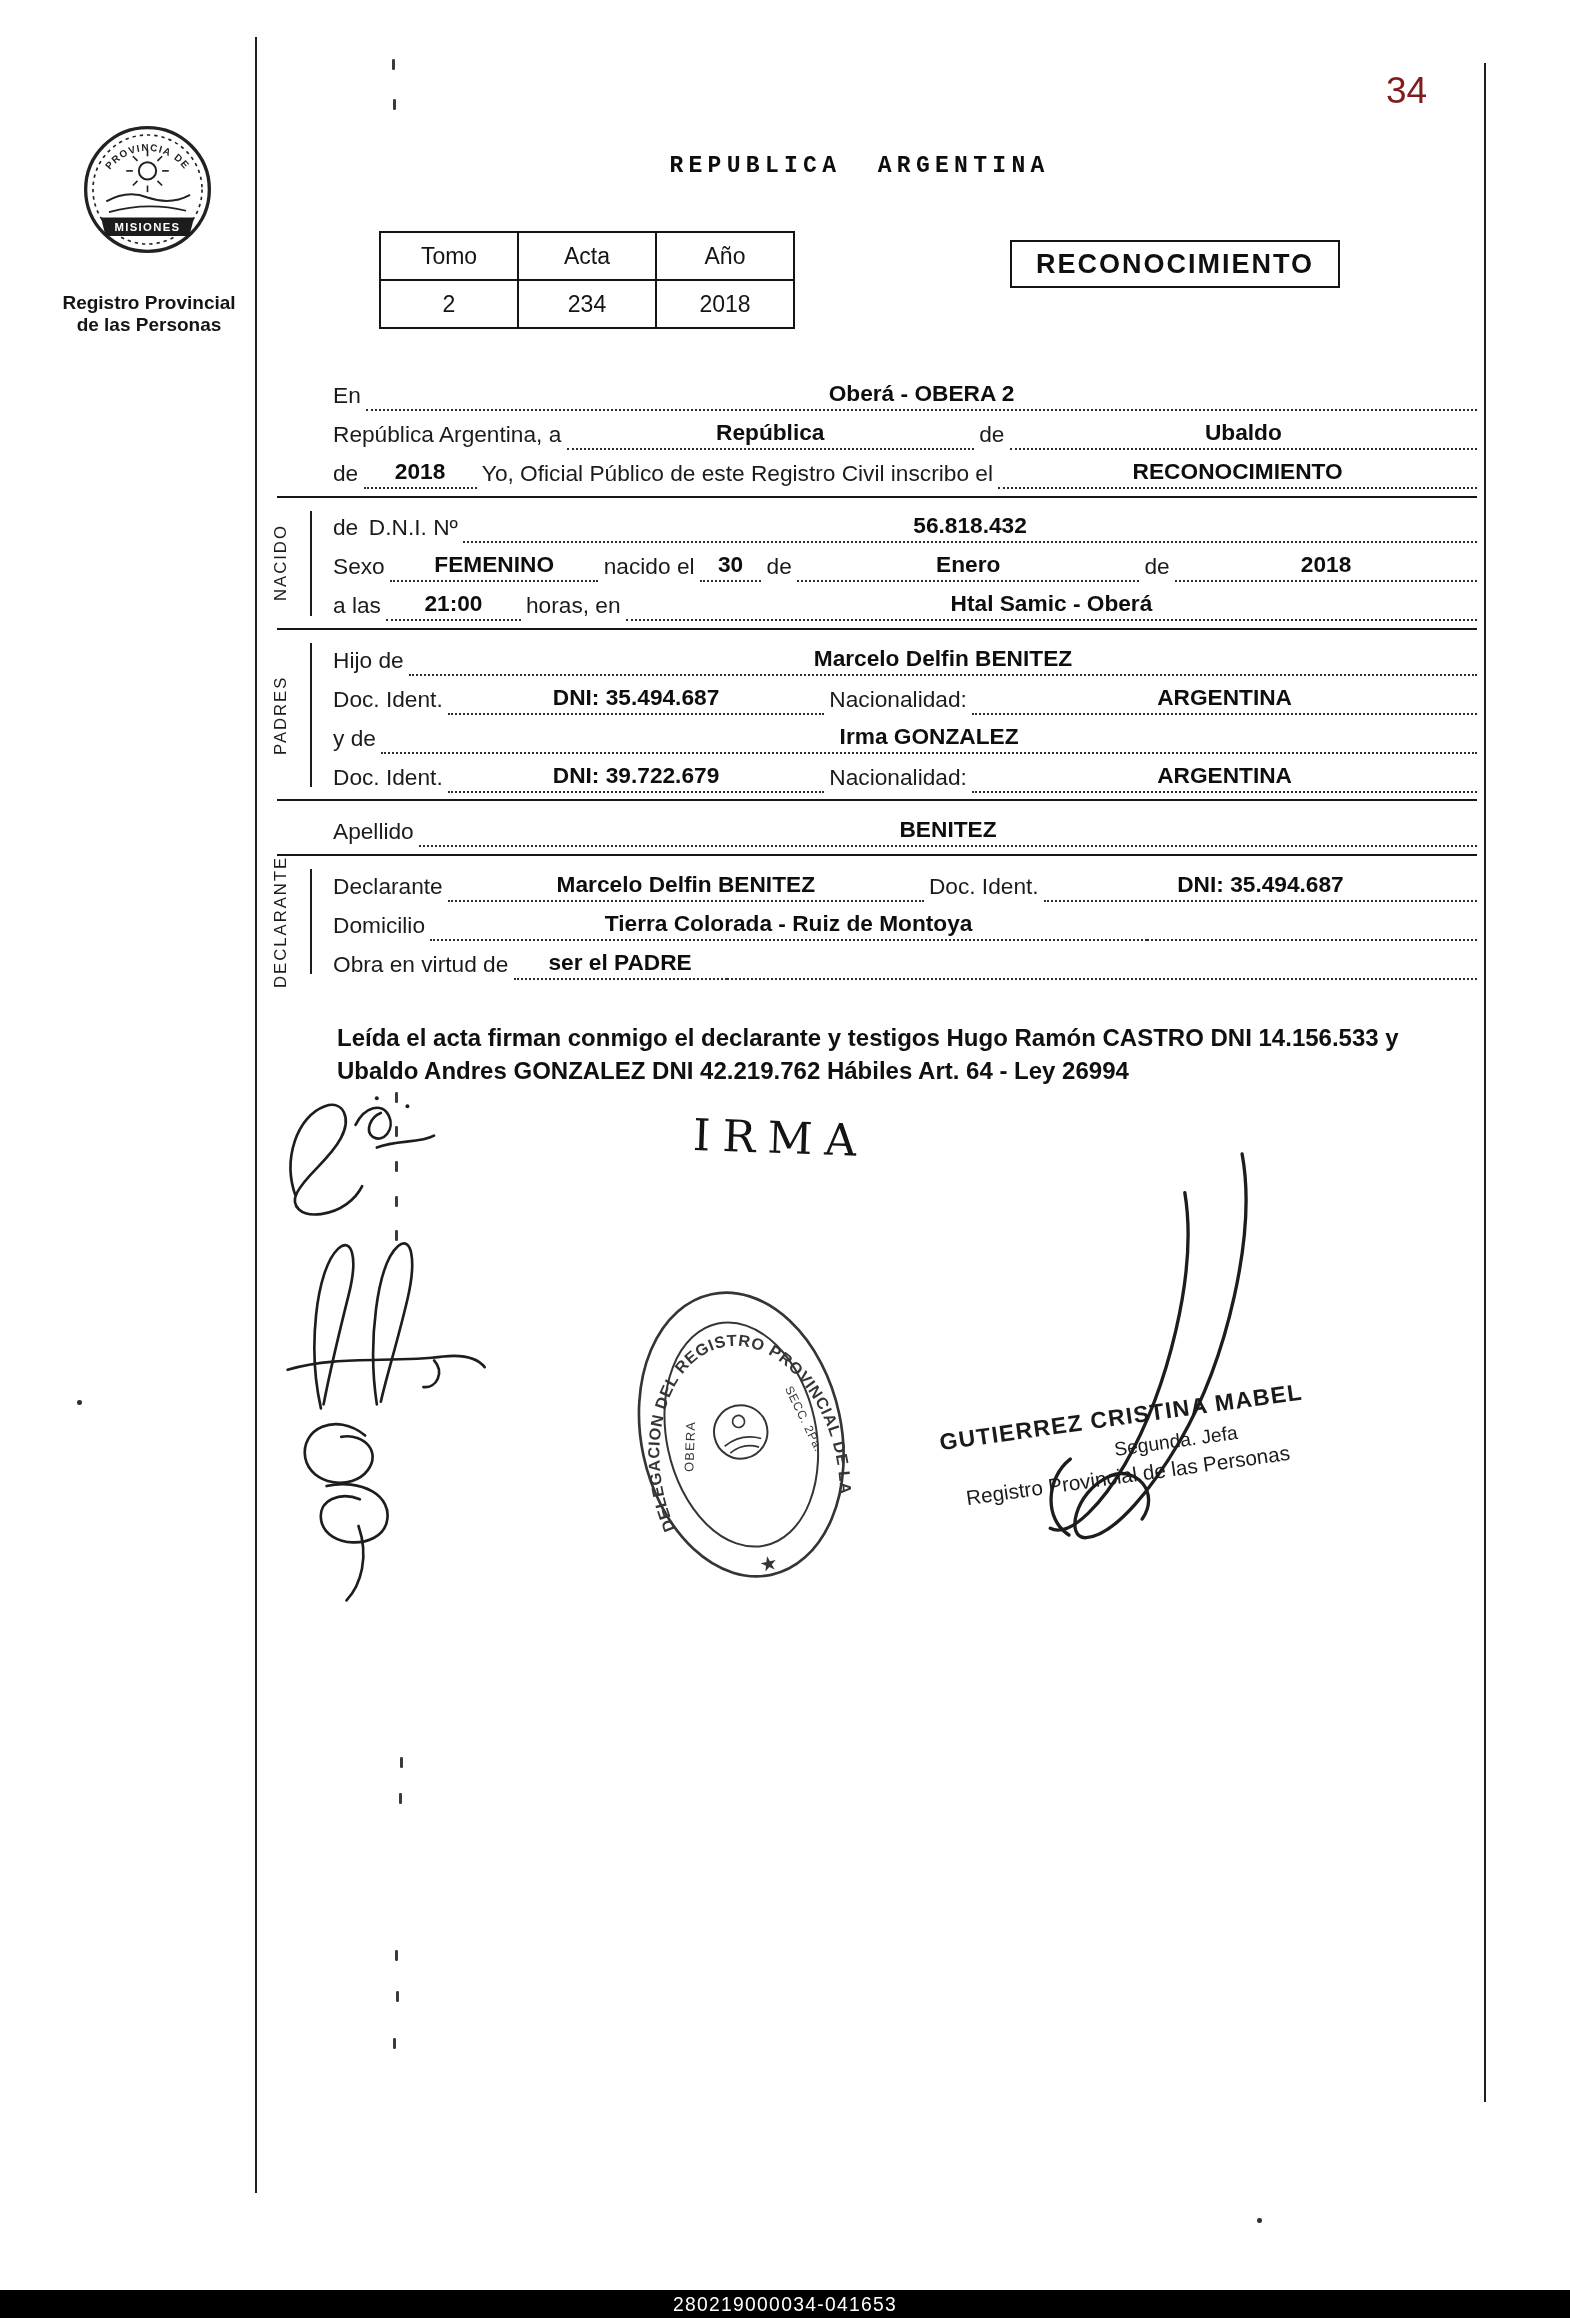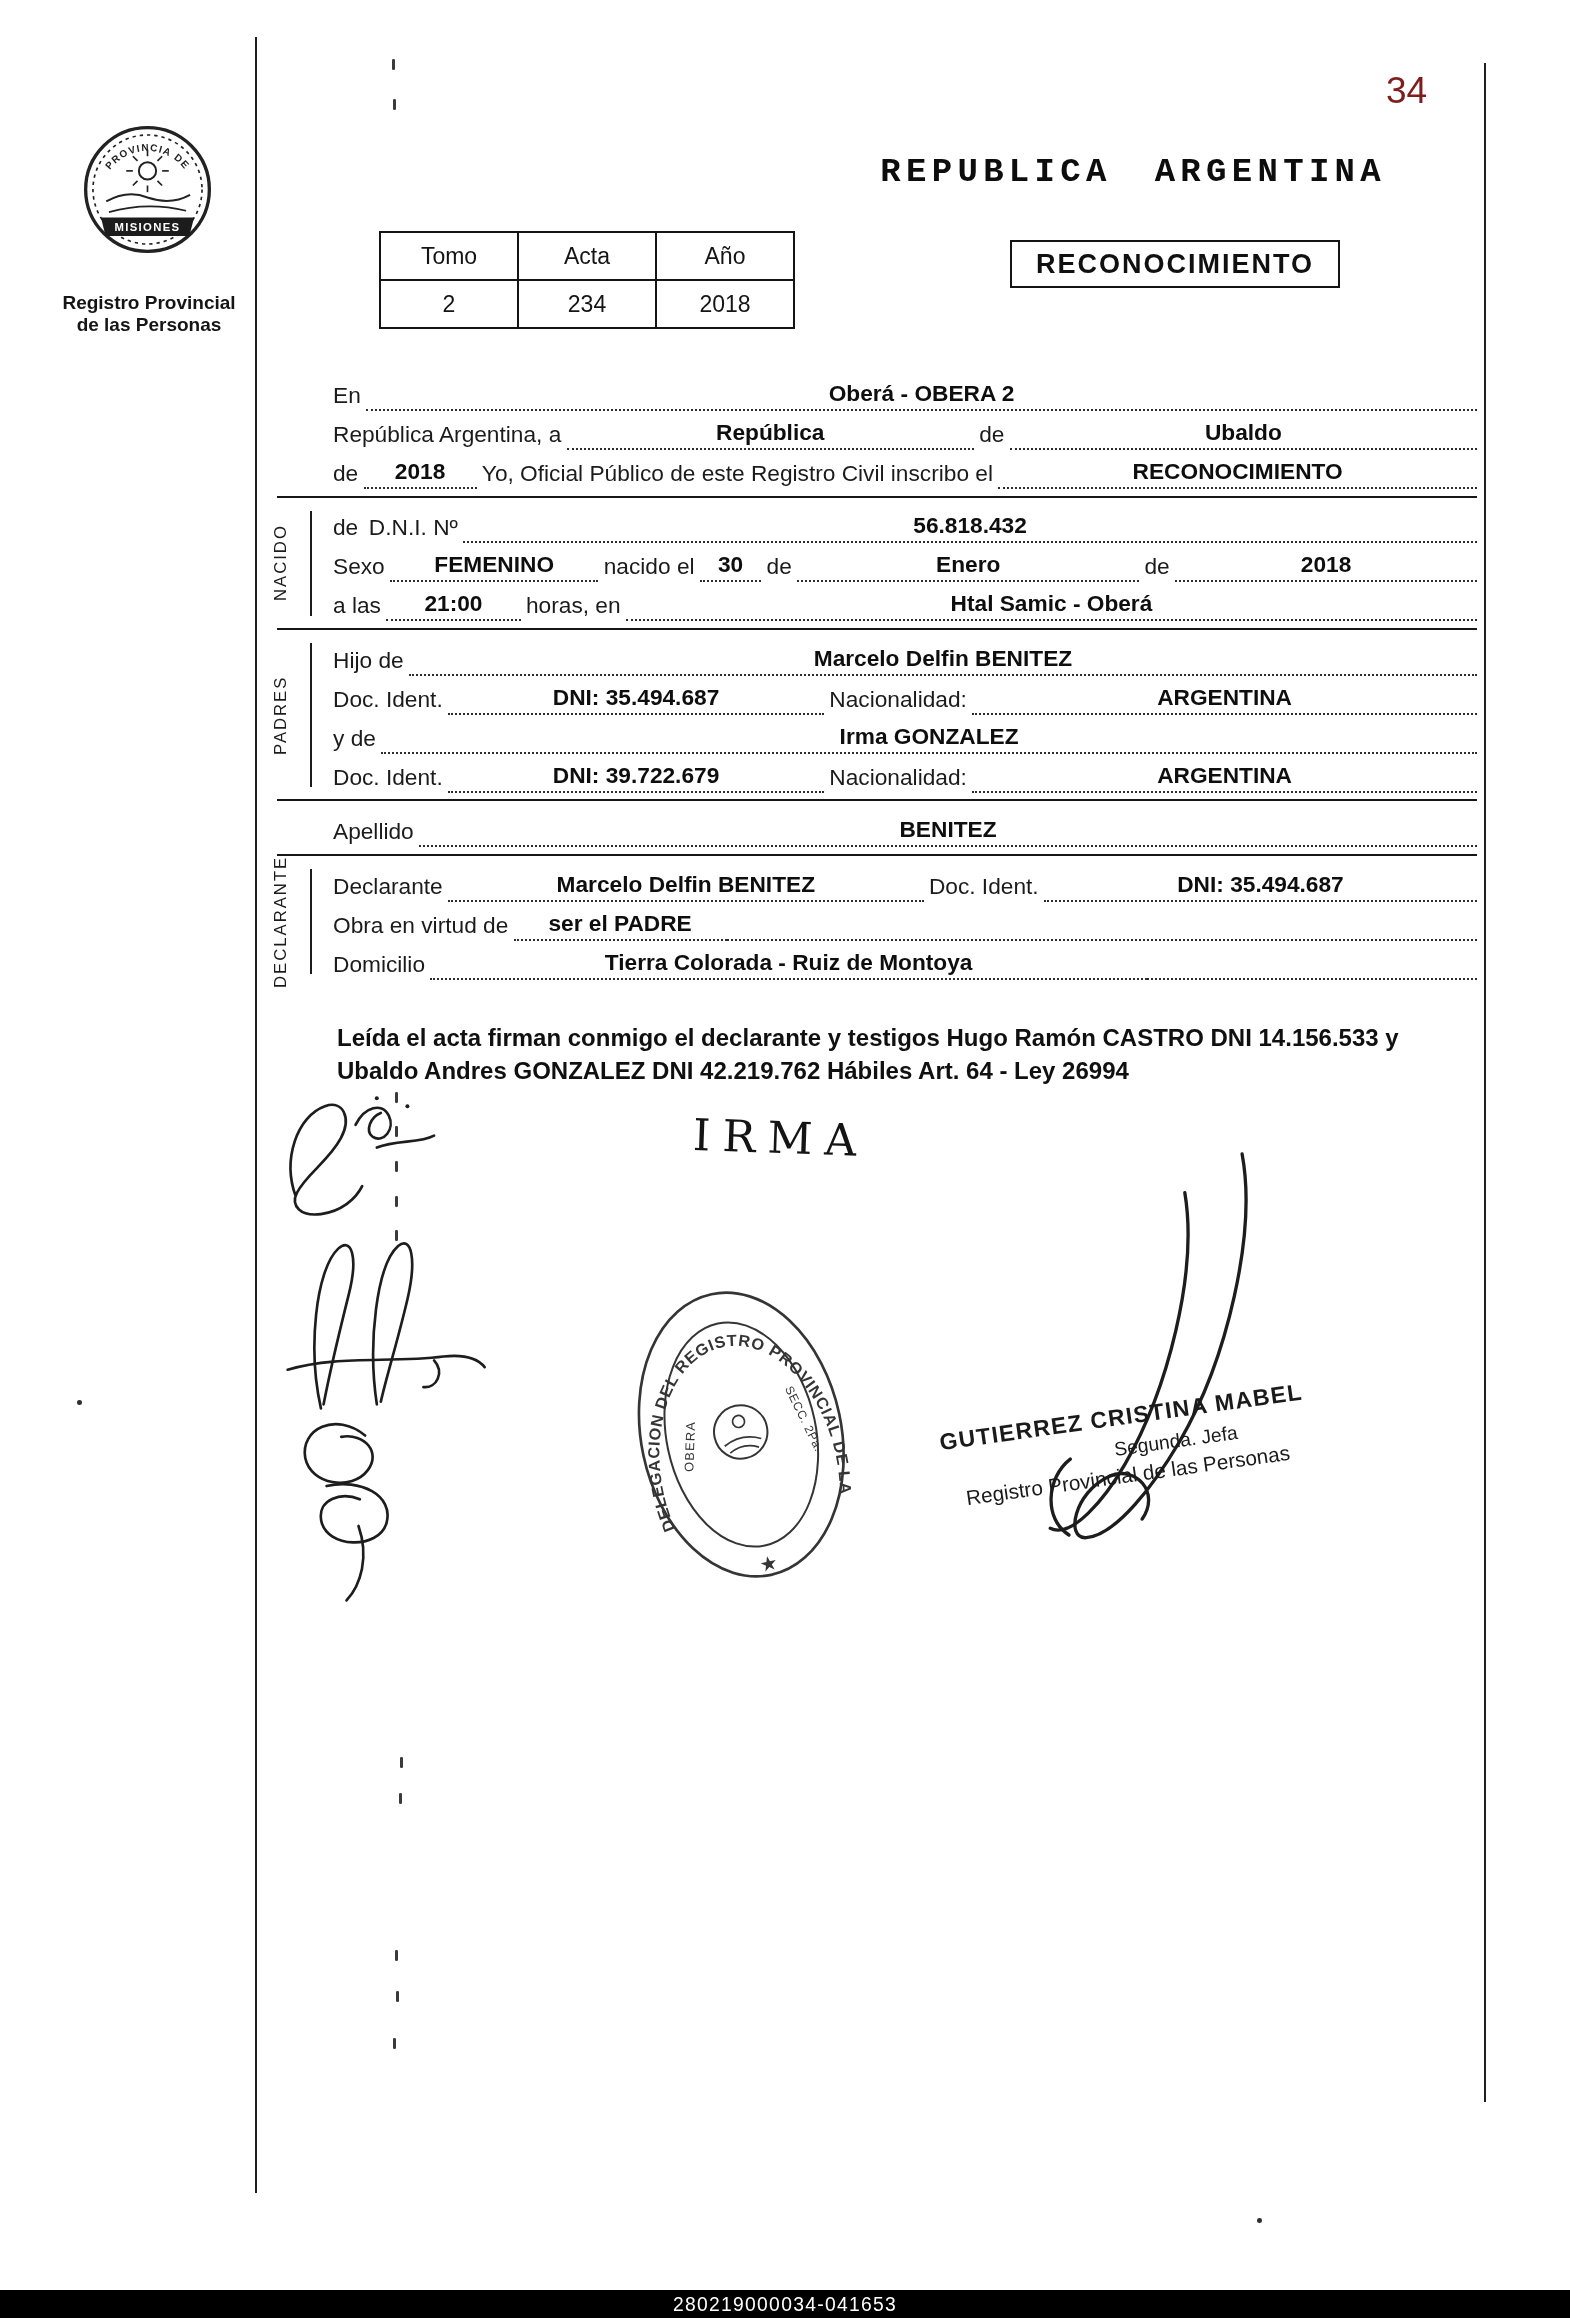--- a/index.html
+++ b/index.html
@@ -14,22 +14,22 @@
   .rule-right { position:absolute; left:1484px; top:63px;  width:2px; height:2039px; background:#1f1f1f; }
 
   .page-number { position:absolute; left:1386px; top:70px; font-size:37px; color:#7f1d1d; }
 
   
   .logo { position:absolute; left:81px; top:123px; width:133px; }
   .logo svg { display:block; }
   .logo-caption { position:absolute; left:59px; top:292px; width:180px; text-align:center;
                   font-size:19px; font-weight:600; line-height:22px; color:#151515; }
 
-  .doc-title { position:absolute; left:333px; top:153px; width:1053px; text-align:right;
-               font-family:"Liberation Mono", monospace; font-weight:700; font-size:34px;
+  .doc-title { position:absolute; left:333px; top:153px; width:1053px; text-align:center;
+               font-family:"Liberation Mono", monospace; font-weight:700; font-size:23px;
                letter-spacing:5.3px; word-spacing:17.3px; color:#0d0d0d; }
 
   table.record-table { position:absolute; left:379px; top:231px; border-collapse:collapse;padding-left:24px; }
   table.record-table td { width:138px; height:48px; border:2px solid #141414;
                           text-align:center; font-size:23px; color:#141414; }
 
   .act-type-box { position:absolute; left:1010px; top:240px; border:2.7px solid #141414;
                   padding:6.7px 24px; font-size:27px; font-weight:700; letter-spacing:2px; color:#101010; }
 
   
@@ -223,28 +223,28 @@
 
 
       <div class="frow">
         <span class="lbl">Declarante</span>
         <span class="fill" style="flex:1.1">Marcelo Delfin BENITEZ</span>
         <span class="lbl mid">Doc. Ident.</span>
         <span class="fill" style="flex:1">DNI: 35.494.687</span>
       </div>
 
       <div class="frow">
+        <span class="lbl">Domicilio</span>
+        <span class="fill" style="flex:2.2">Tierra Colorada - Ruiz de Montoya</span>
+        <span class="fill" style="flex:1"></span>
+      </div>
+
+      <div class="frow">
         <span class="lbl">Obra en virtud de</span>
         <span class="fill" style="flex:0 0 213px">ser el PADRE</span>
-        <span class="fill" style="flex:1"></span>
-      </div>
-
-      <div class="frow">
-        <span class="lbl">Domicilio</span>
-        <span class="fill" style="flex:2.2">Tierra Colorada - Ruiz de Montoya</span>
         <span class="fill" style="flex:1"></span>
       </div>
     </div>
   </div>
 
   <p class="closing">Leída el acta firman conmigo el declarante y testigos Hugo Ramón CASTRO DNI 14.156.533 y Ubaldo Andres GONZALEZ DNI 42.219.762 Hábiles  Art. 64 - Ley 26994</p>
 
   <div class="sig" style="left:277px; top:1086px;">
     <svg width="173" height="147" viewBox="0 0 260 220">
       <path d="M28,165 C8,110 30,45 72,30 C100,20 112,48 96,78 C78,112 44,132 30,160 C20,180 36,196 66,192 C96,188 118,170 128,150" stroke-width="4"></path>

